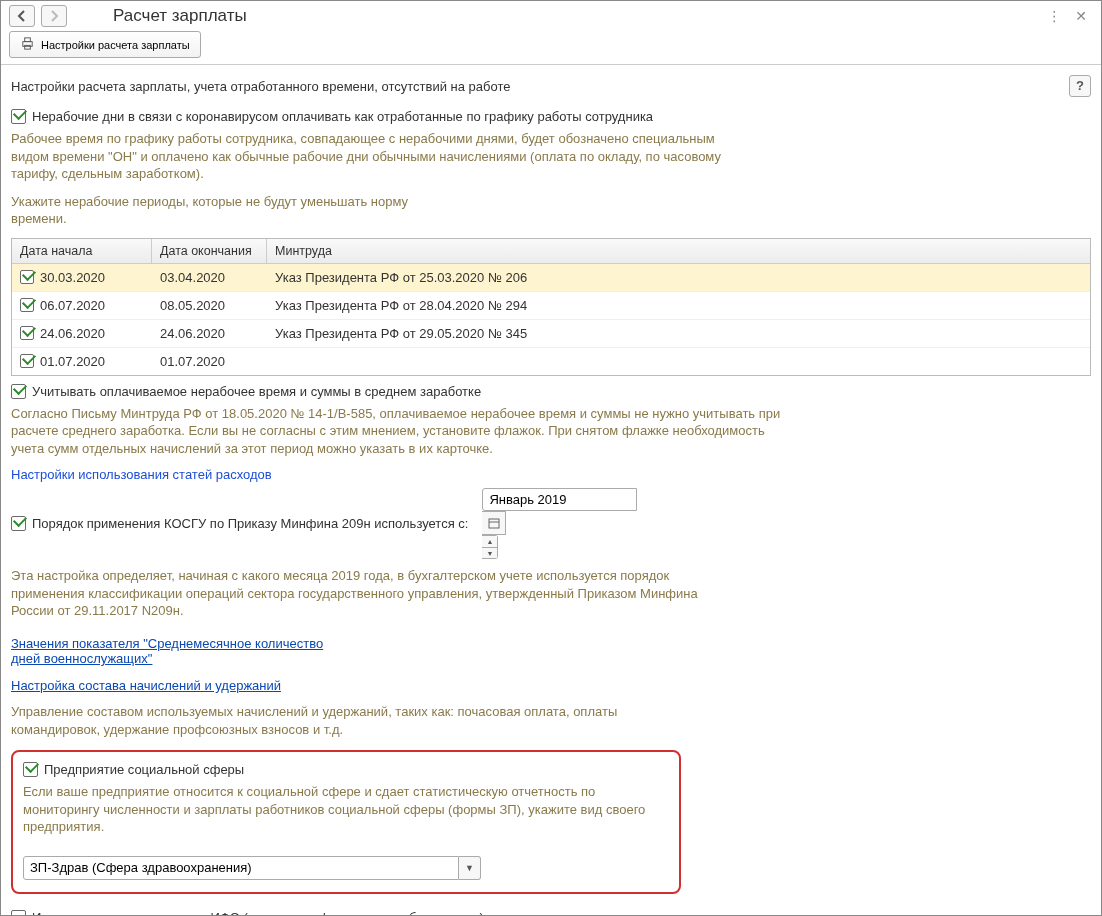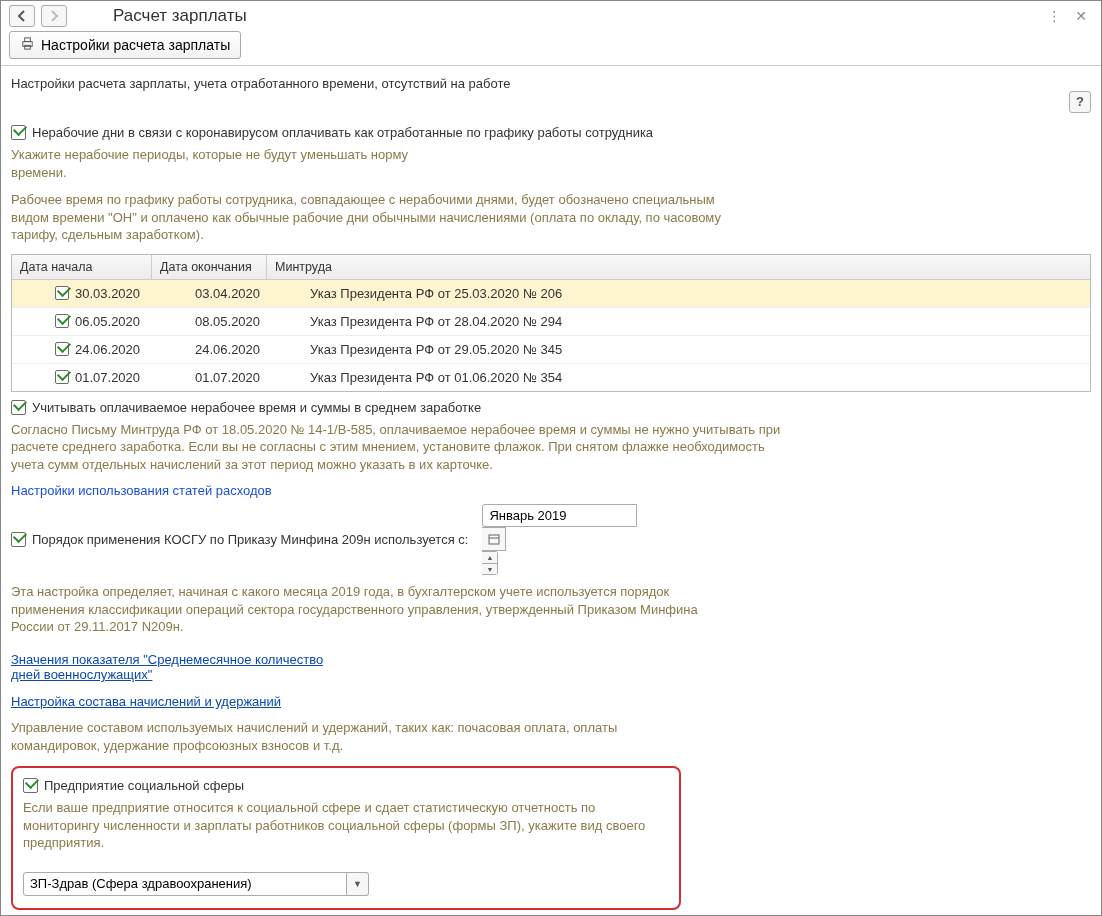--- a/index.html
+++ b/index.html
@@ -54,30 +54,29 @@
   }
   .toolbar-btn {
     border: 1px solid #aaa;
     border-radius: 3px;
     background: linear-gradient(#fff,#f2f2f2);
     padding: 4px 10px;
     cursor: pointer;
     display: inline-flex;
     align-items: center;
     gap: 6px;
-    font-size: 14px;
+    font-size: 11px;
   }
   .content {
     padding: 10px 10px 10px 10px;
     position: relative;
   }
   .subtitle-row {
     display: flex;
-    align-items: flex-start;
-    flex-direction: column;
+    align-items: center;
   }
   .help-btn {
     margin-left: auto;
     width: 22px;
     height: 22px;
     border: 1px solid #aaa;
     border-radius: 3px;
     background: #f7f7f7;
     text-align: center;
     line-height: 20px;
@@ -129,21 +128,20 @@
   .thead > div {
     padding: 5px 8px;
     border-right: 1px solid #ccc;
     font-size: 12.5px;
   }
   .thead > div:last-child { border-right: none; }
   .trow {
     display: grid;
     grid-template-columns: 140px 115px 1fr;
     border-bottom: 1px solid #eee;
-    padding-left: 35px;
   }
   .trow:last-child { border-bottom: none; }
   .trow.selected { background: #fff4d0; }
   .tcell {
     padding: 6px 8px;
     display: flex;
     align-items: center;
     gap: 6px;
     font-size: 13px;
   }
@@ -207,21 +205,21 @@
   }
   .red-box {
     border: 2px solid #d03030;
     border-radius: 8px;
     padding: 10px 10px 12px 10px;
     margin-top: 12px;
     max-width: 670px;
   }
   .combo {
     display: inline-flex;
-    width: 346px;
+    width: 458px;
     margin-top: 10px;
   }
   .combo-input {
     flex: 1;
     border: 1px solid #aaa;
     border-radius: 3px 0 0 3px;
     padding: 3px 6px;
     height: 24px;
     font-size: 13px;
   }
@@ -278,22 +276,22 @@
 <div class="content">
   <div class="subtitle-row">
     <div>Настройки расчета зарплаты, учета отработанного времени, отсутствий на работе</div>
     <div class="help-btn">?</div>
   </div>
 
   <div class="check-row">
     <div class="chk checked"></div>
     <span>Нерабочие дни в связи с коронавирусом оплачивать как отработанные по графику работы сотрудника</span>
   </div>
+  <div class="para">Рабочее время по графику работы сотрудника, совпадающее с нерабочими днями, будет обозначено специальным видом времени "ОН" и оплачено как обычные рабочие дни обычными начислениями (оплата по окладу, по часовому тарифу, сдельным заработком).</div>
   <div class="para" style="max-width:400px">Укажите нерабочие периоды, которые не будут уменьшать норму времени.</div>
-  <div class="para">Рабочее время по графику работы сотрудника, совпадающее с нерабочими днями, будет обозначено специальным видом времени "ОН" и оплачено как обычные рабочие дни обычными начислениями (оплата по окладу, по часовому тарифу, сдельным заработком).</div>
 
   <div class="table-wrap">
     <div class="thead">
       <div>Дата начала</div>
       <div>Дата окончания</div>
       <div>Минтруда</div>
     </div>
     <div class="trow selected">
       <div class="tcell">
           <div class="chk checked"></div>
@@ -302,21 +300,21 @@
       <div class="tcell">
           <span>03.04.2020</span>
         </div>
       <div class="tcell">
           <span>Указ Президента РФ от 25.03.2020 № 206</span>
         </div>
     </div>
     <div class="trow">
       <div class="tcell">
           <div class="chk checked"></div>
-          <span>06.05.2020</span>
+          <span>06.07.2020</span>
         </div>
       <div class="tcell">
           <span>08.05.2020</span>
         </div>
       <div class="tcell">
           <span>Указ Президента РФ от 28.04.2020 № 294</span>
         </div>
     </div>
     <div class="trow">
       <div class="tcell">
@@ -330,23 +328,20 @@
           <span>Указ Президента РФ от 29.05.2020 № 345</span>
         </div>
     </div>
     <div class="trow">
       <div class="tcell">
           <div class="chk checked"></div>
           <span>01.07.2020</span>
         </div>
       <div class="tcell">
           <span>01.07.2020</span>
-        </div>
-      <div class="tcell">
-          <span>Указ Президента РФ от 01.06.2020 № 354</span>
         </div>
     </div>
   </div>
 
   <div class="check-row" style="margin-top:8px">
     <div class="chk checked"></div>
     <span>Учитывать оплачиваемое нерабочее время и суммы в среднем заработке</span>
   </div>
   <div class="para" style="max-width:780px">Согласно Письму Минтруда РФ от 18.05.2020 № 14-1/В-585, оплачиваемое нерабочее время и суммы не нужно учитывать при расчете среднего заработка. Если вы не согласны с этим мнением, установите флажок. При снятом флажке необходимость учета сумм отдельных начислений за этот период можно указать в их карточке.</div>
 

